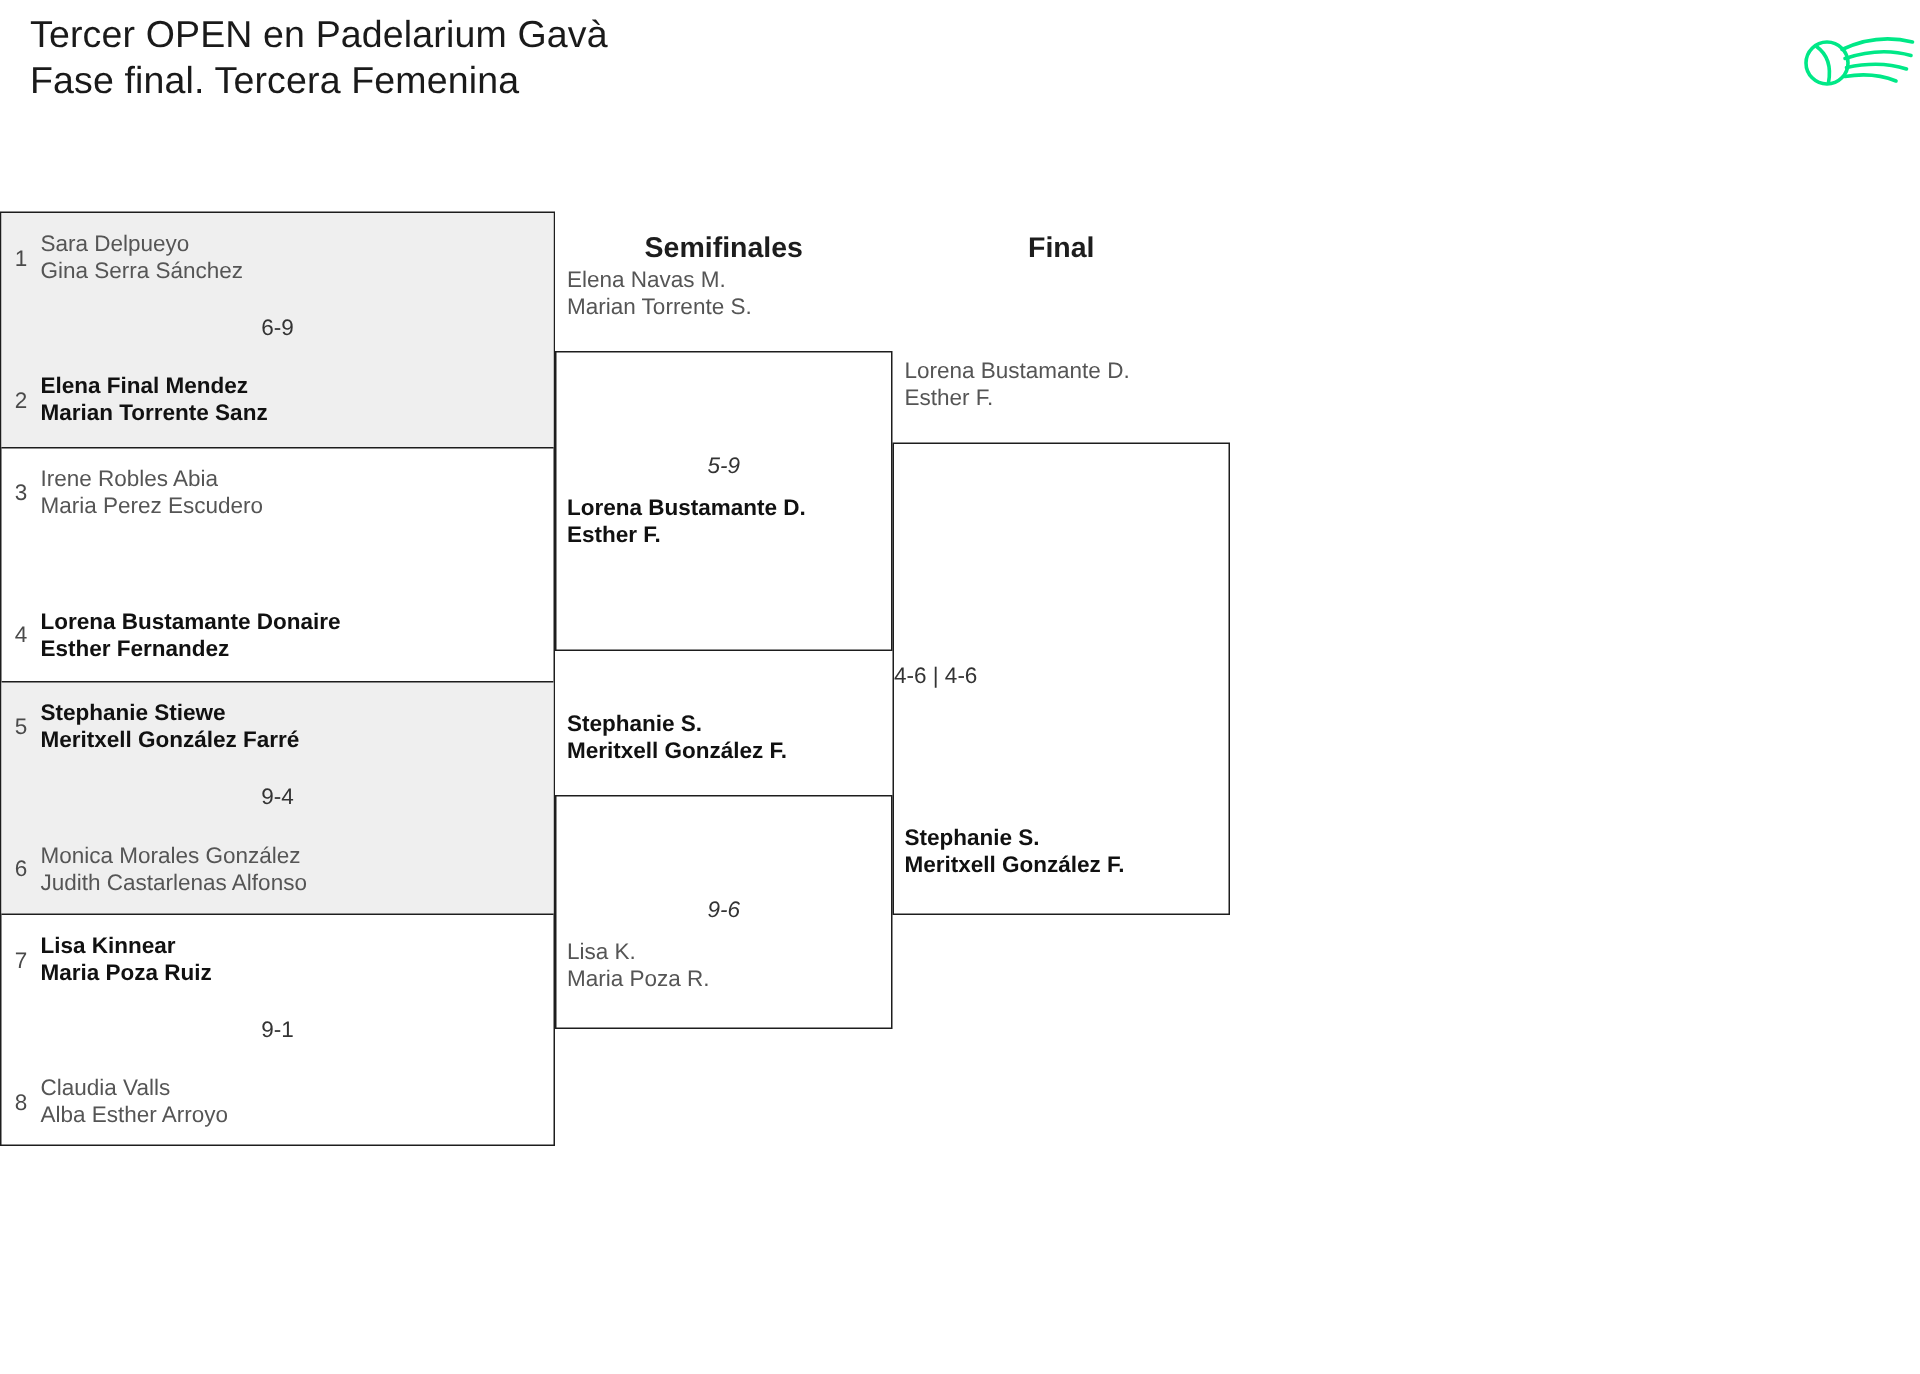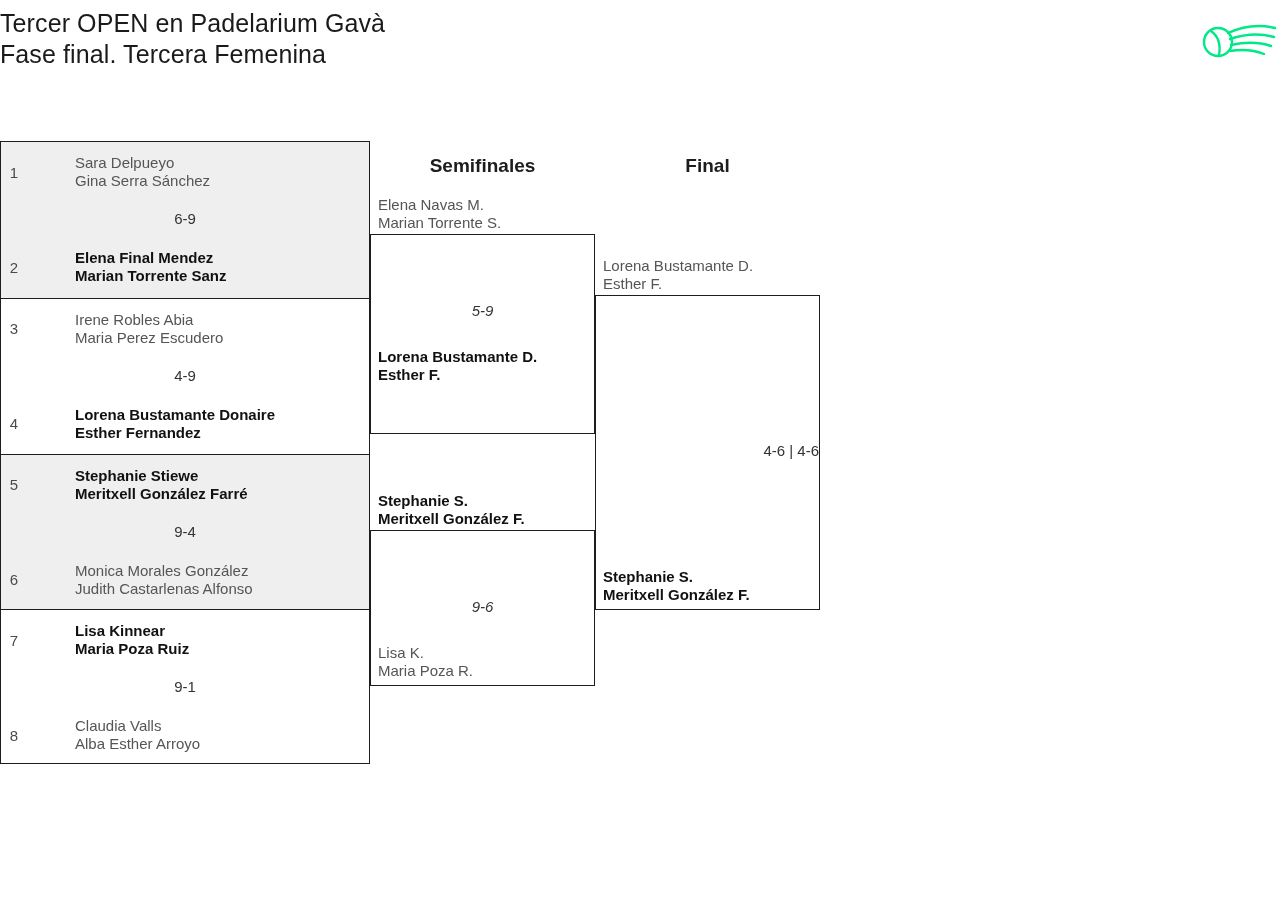--- a/index.html
+++ b/index.html
@@ -22,20 +22,21 @@
     left: 0;
     top: 0;
     width: 1280px;
     height: 96px;
   }
   .title-block {
     position: absolute;
     left: 0;
     top: 8px;
     width: 900px;
+    padding-left: 20px;
   }
   .title-line {
     font-size: 25px;
     line-height: 31px;
     font-weight: 400;
     color: #1a1a1a;
     letter-spacing: 0.1px;
     white-space: nowrap;
   }
   .logo-wrap {
@@ -116,21 +117,20 @@
     flex: 0 0 26px;
     text-align: center;
     font-size: 15px;
     color: #4a4a4a;
     font-weight: 400;
   }
   .team {
     font-size: 15px;
     line-height: 18px;
     white-space: nowrap;
-    margin-left: 48px;
   }
   .team .pl { display: block; }
   .team.winner {
     font-weight: 700;
     color: #111111;
   }
   .team.loser {
     font-weight: 400;
     color: #555555;
   }
@@ -194,21 +194,21 @@
     line-height: 18px;
     white-space: nowrap;
   }
   .final-team.above { top: -57px; }
   .final-team.below { top: 254px; }
   .final-score {
     position: absolute;
     left: 0;
     top: 146px;
     width: 223px;
-    text-align: right;
+    text-align: left;
     font-size: 15px;
     color: #333333;
   }
 </style>
 </head>
 <body>
 
 <div class="page-header">
   <div class="title-block">
     <div class="title-line">Tercer OPEN en Padelarium Gavà</div>
@@ -257,21 +257,20 @@
     </div>
 
     <div class="qf-match qf-m2 sep">
       <div class="slot slot-top">
         <span class="seed">3</span>
         <span class="team loser">
           <span class="pl">Irene Robles Abia</span>
           <span class="pl">Maria Perez Escudero</span>
         </span>
       </div>
-      <div class="qf-score">4-9</div>
       <div class="slot slot-bottom">
         <span class="seed">4</span>
         <span class="team winner">
           <span class="pl">Lorena Bustamante Donaire</span>
           <span class="pl">Esther Fernandez</span>
         </span>
       </div>
     </div>
 
     <div class="qf-match qf-m3 shaded sep">

